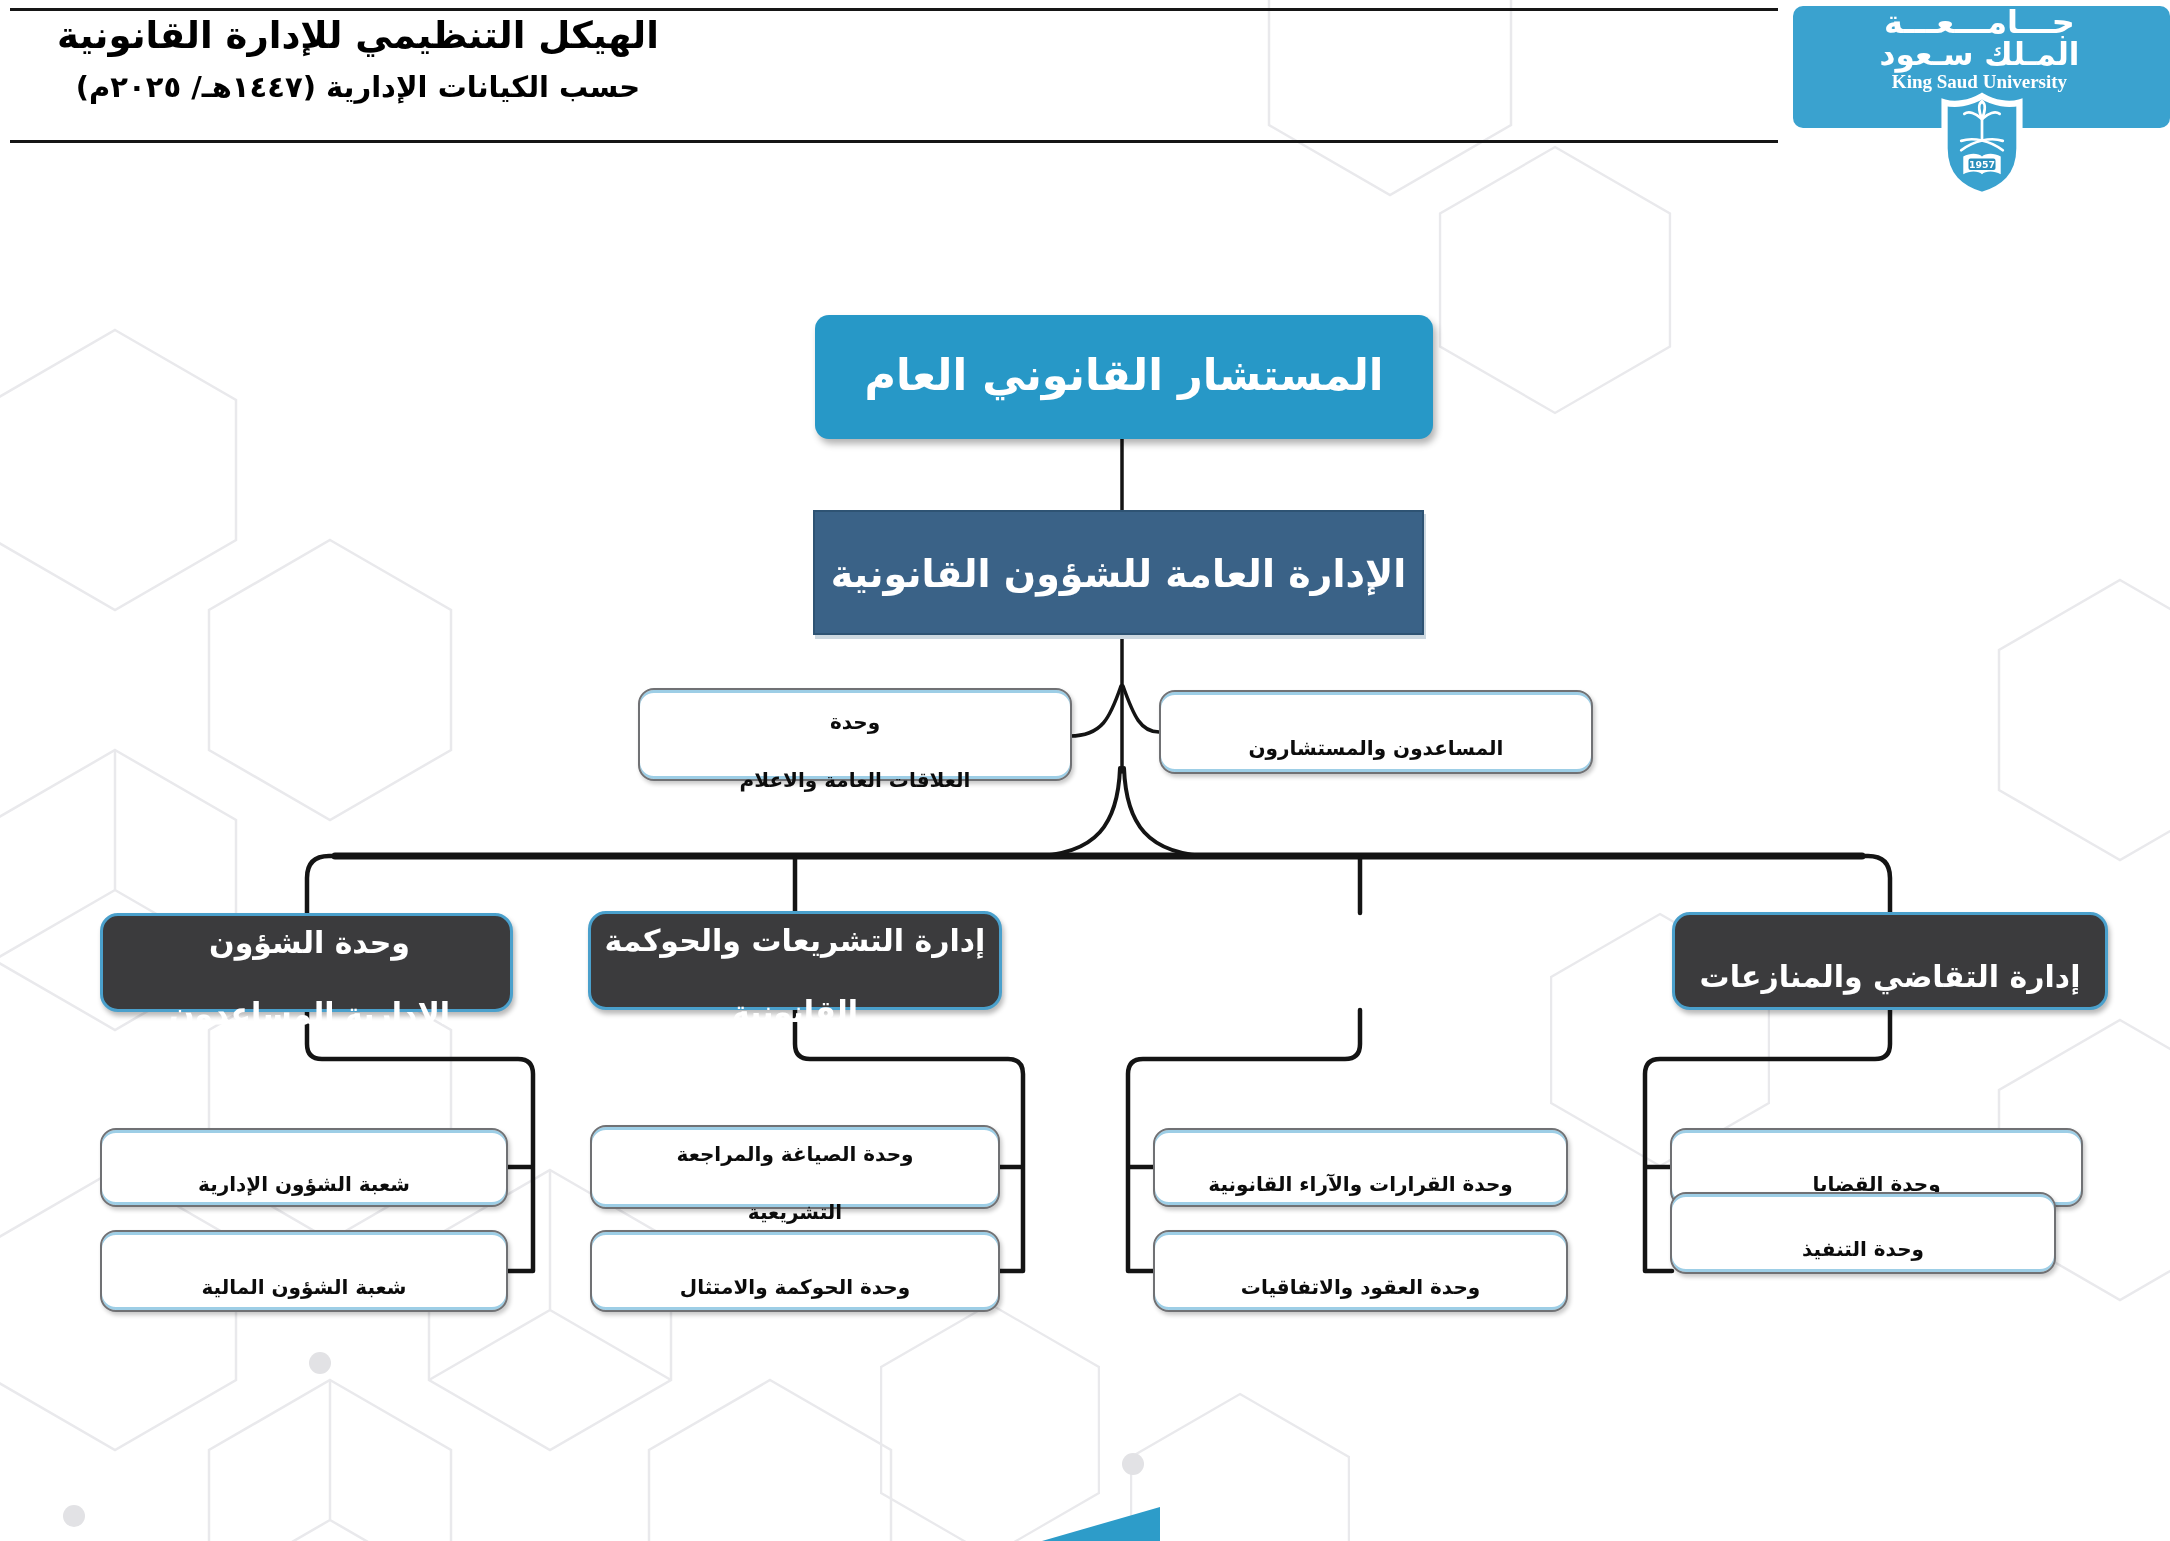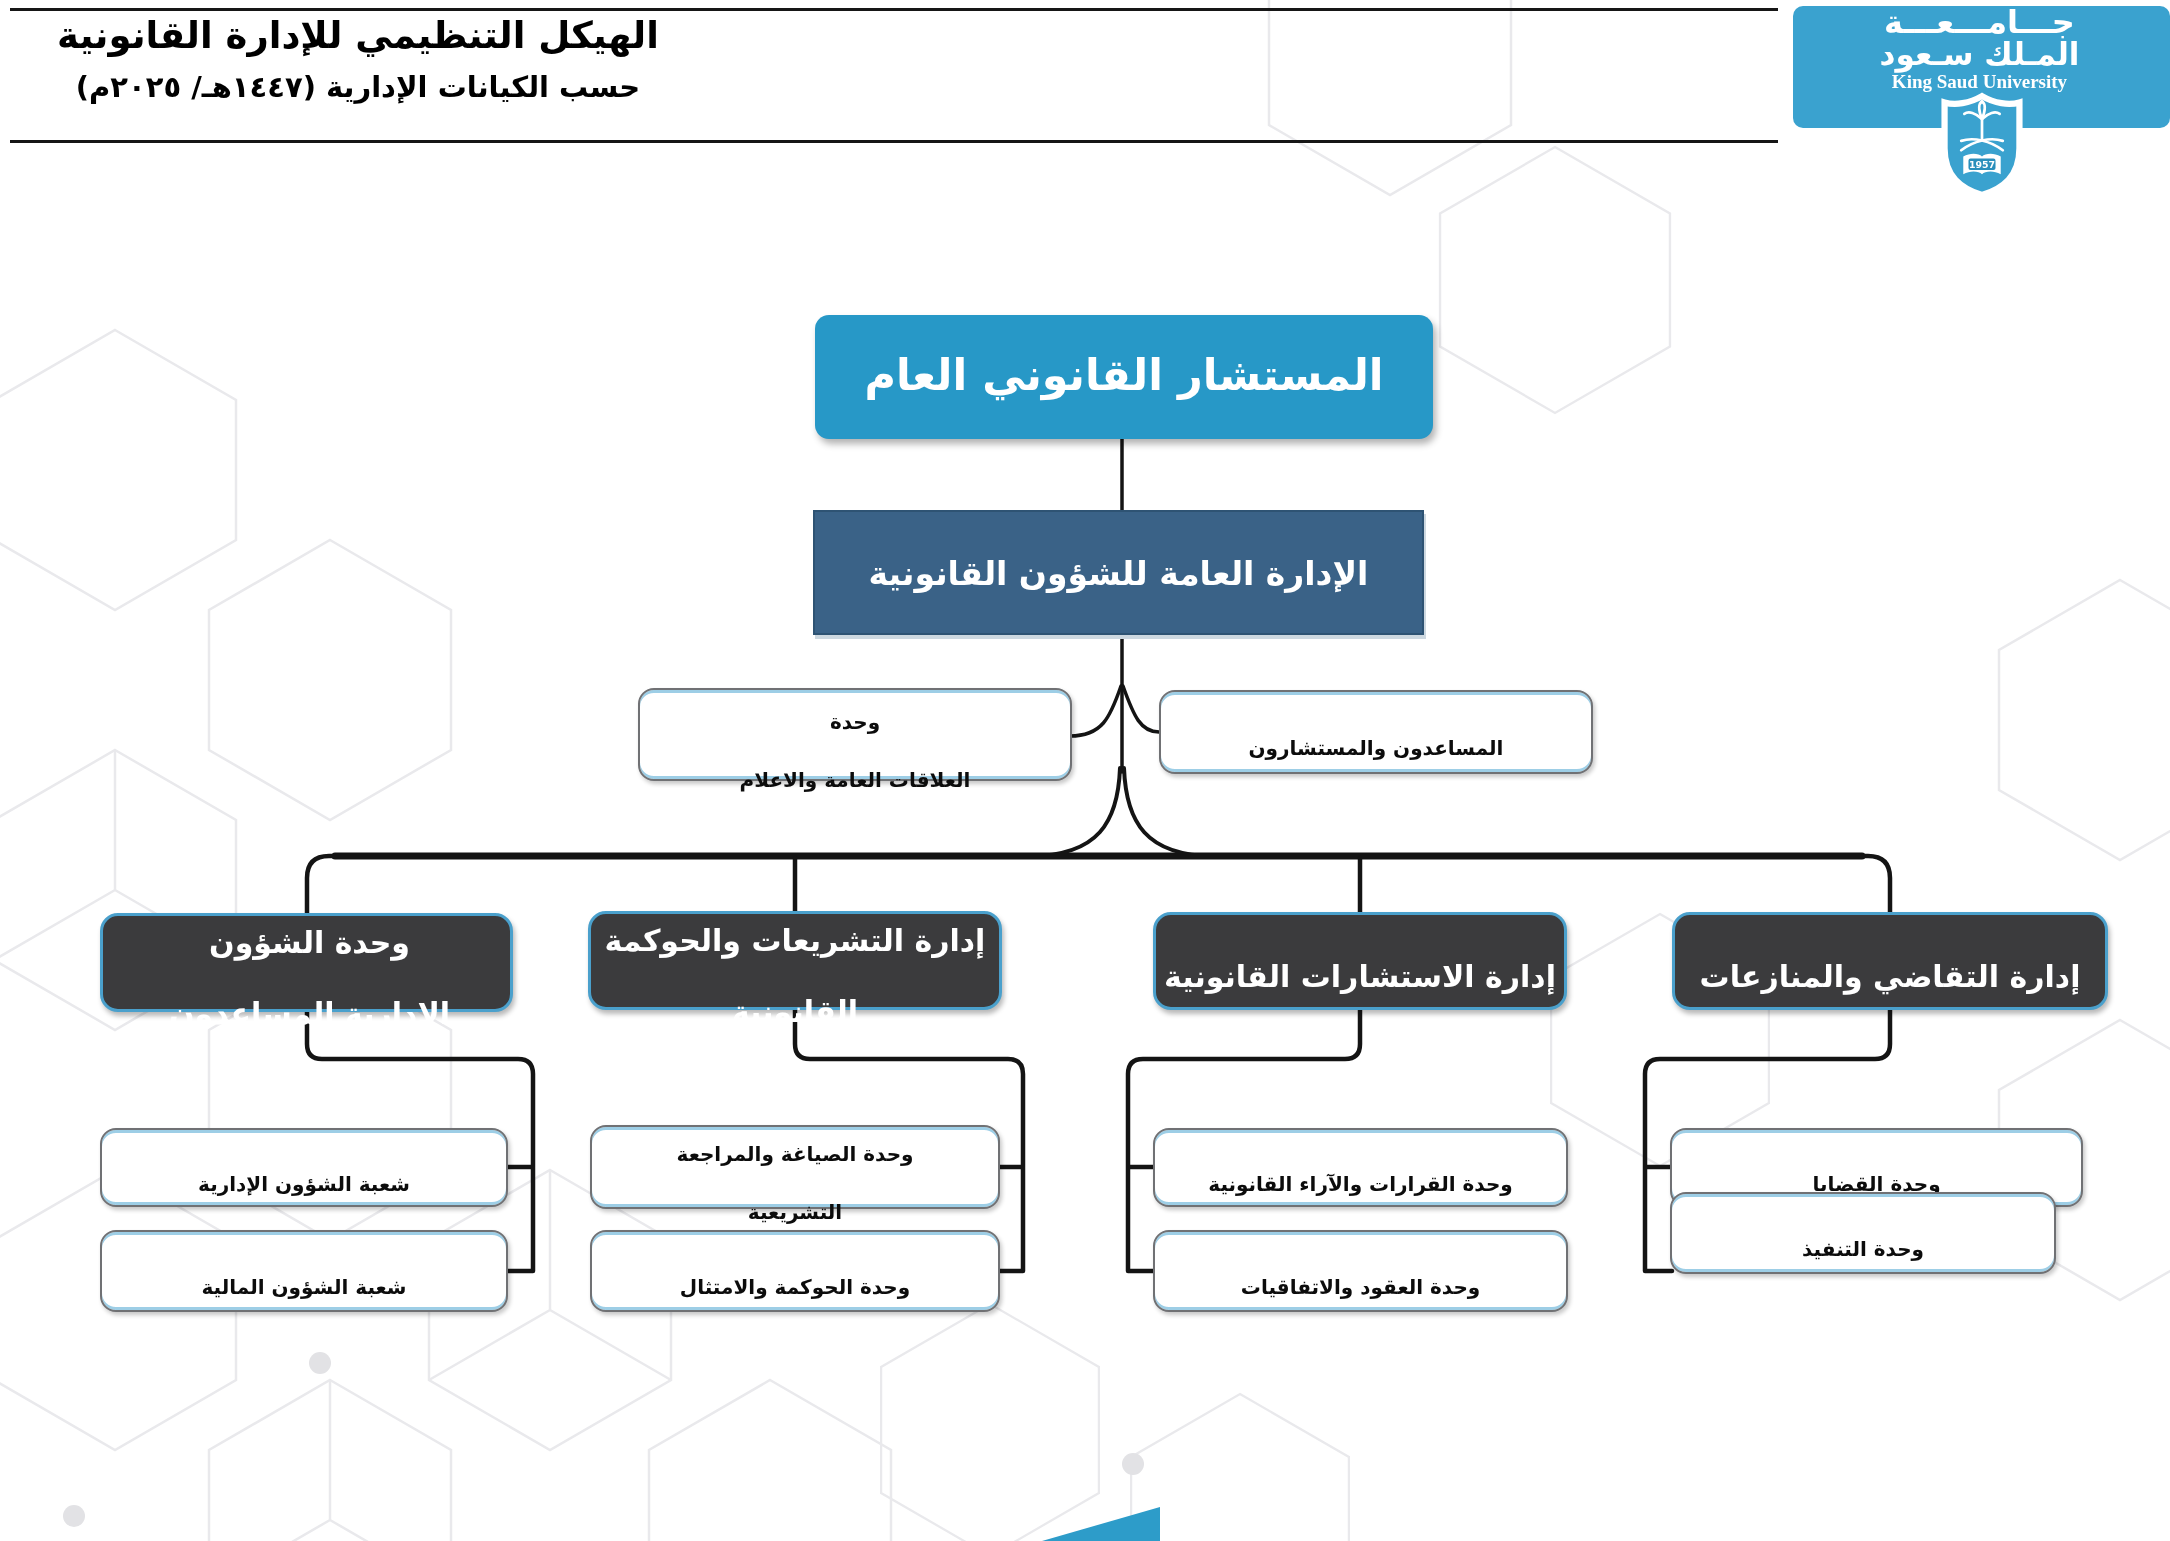--- a/index.html
+++ b/index.html
@@ -19,21 +19,21 @@
   .logo-ar1{font-size:32px;font-weight:bold;letter-spacing:1px;}
   .logo-ar2{font-size:31px;font-weight:bold;}
   .logo-en{font-family:"Liberation Serif",serif;font-size:19px;font-weight:bold;direction:ltr;margin-top:2px;}
   .logo-shield{width:96px;height:112px;flex:0 0 96px;display:flex;align-items:center;justify-content:center;}
   
   .box{position:absolute;display:flex;flex-direction:column;align-items:center;justify-content:center;
     text-align:center;font-weight:bold;direction:rtl;box-sizing:border-box;}
   .box span{display:block;margin-top:32px;}
   .root-box{background:#2798c7;border-radius:14px;color:#fff;font-size:43px;line-height:1.15;
     padding-bottom:34px;box-shadow:3px 5px 7px rgba(0,0,0,.30);}
-  .slate-box{background:#3a6287;border:2px solid #2e5373;color:#fff;font-size:33px;
+  .slate-box{background:#3a6287;border:2px solid #2e5373;color:#fff;font-size:38px;
     padding-bottom:30px;box-shadow:2px 4px 0 #cdd8e0;}
   .white-box{background:#fff;border:2.5px solid #707174;border-radius:16px;color:#0c0c0c;
     font-size:20px;line-height:1.3;
     box-shadow:inset 0 3px 0 rgba(77,166,209,.55), inset 0 -3px 0 rgba(77,166,209,.55), 2px 3px 4px rgba(0,0,0,.22);}
   .dark-box{background:#3b3b3d;border:3px solid #4aa0cc;border-radius:18px;color:#fff;
     font-size:30px;line-height:1.28;box-shadow:2px 4px 5px rgba(0,0,0,.28);}
   svg.overlay{position:absolute;left:0;top:0;pointer-events:none;}
   .corner-tri{position:absolute;left:1042px;top:1507px;width:118px;height:34px;background:#2d9cc9;
     clip-path:polygon(0 100%,100% 0,100% 100%);}
 </style>
@@ -149,23 +149,20 @@
   </div>
 
   <div class="box dark-box" style="left:100px;top:913px;width:413px;height:99px;padding-left:6px;">
     <span>وحدة  الشؤون</span>
     <span>الإدارية المساعدون</span>
   </div>
   <div class="box dark-box" style="left:588px;top:911px;width:414px;height:99px;">
     <span>إدارة التشريعات والحوكمة</span>
     <span>القانونية</span>
   </div>
-  <div class="box dark-box" style="left:1153px;top:912px;width:414px;height:98px;">
-    <span>إدارة الاستشارات القانونية</span>
-  </div>
   <div class="box dark-box" style="left:1672px;top:912px;width:436px;height:98px;">
     <span>إدارة  التقاضي والمنازعات</span>
   </div>
 
   <div class="box white-box" style="left:100px;top:1128px;width:408px;height:79px;">
     <span>شعبة الشؤون الإدارية</span>
   </div>
   <div class="box white-box" style="left:100px;top:1230px;width:408px;height:82px;">
     <span>شعبة الشؤون المالية</span>
   </div>

